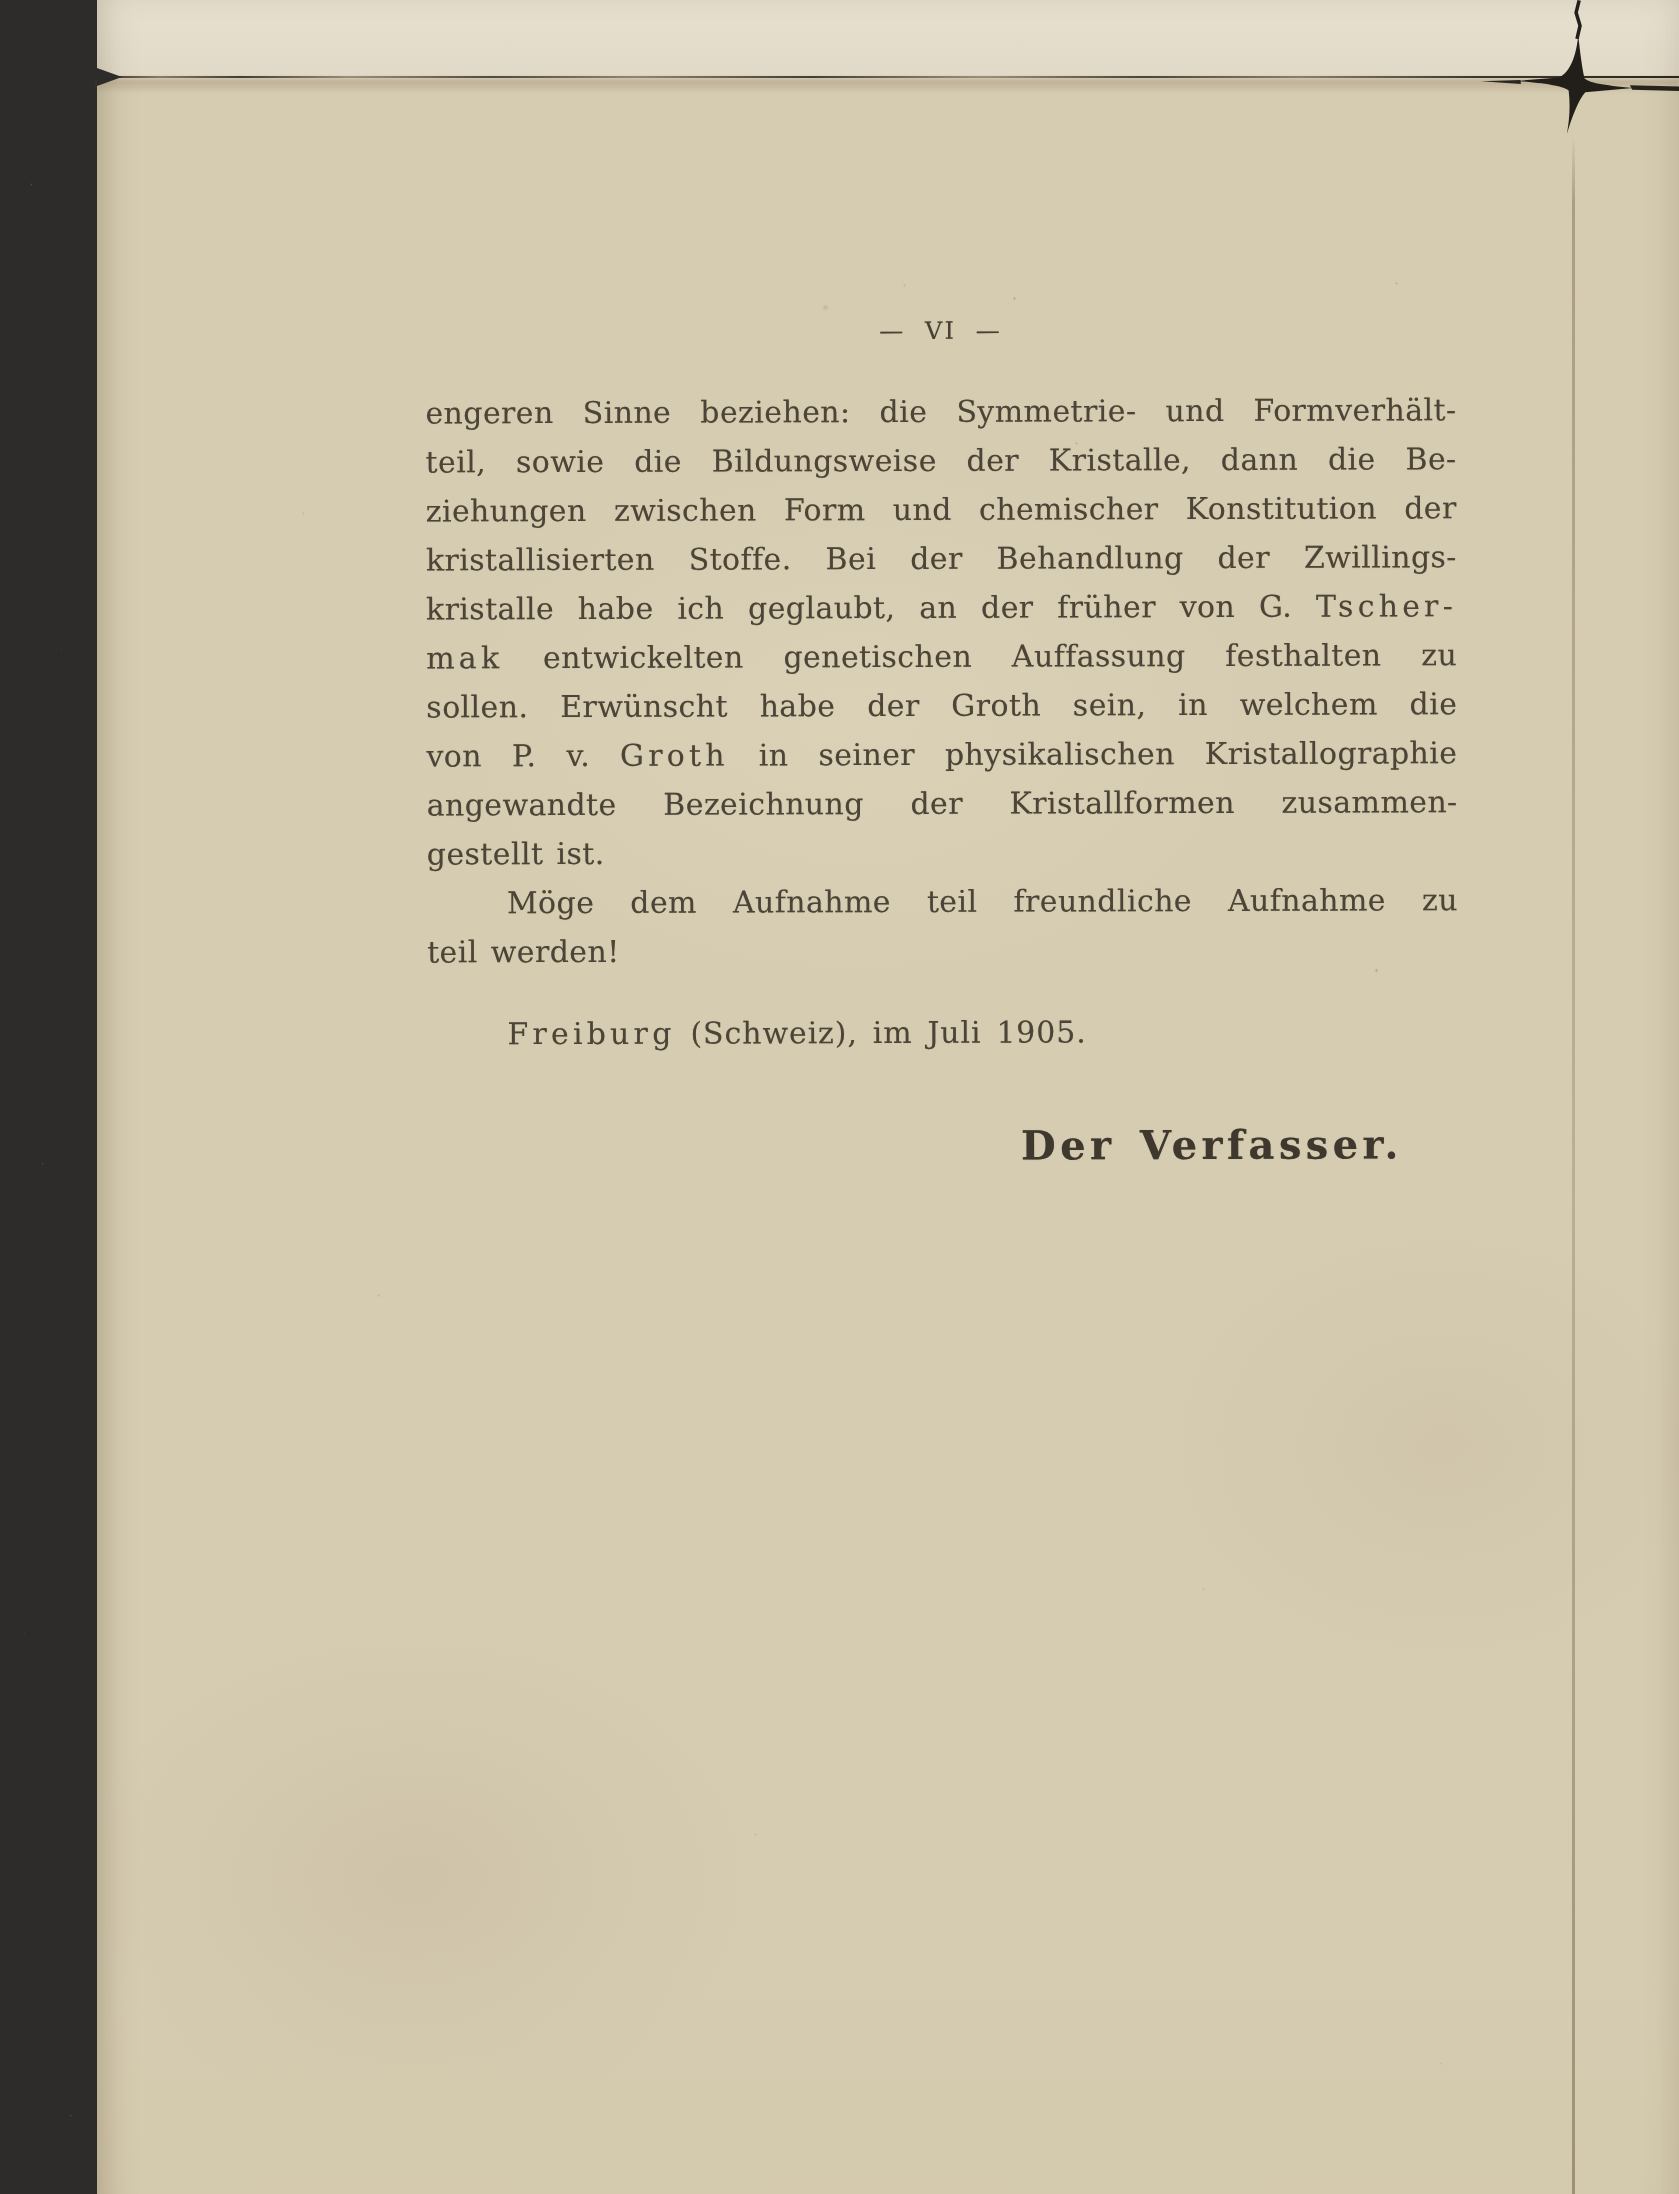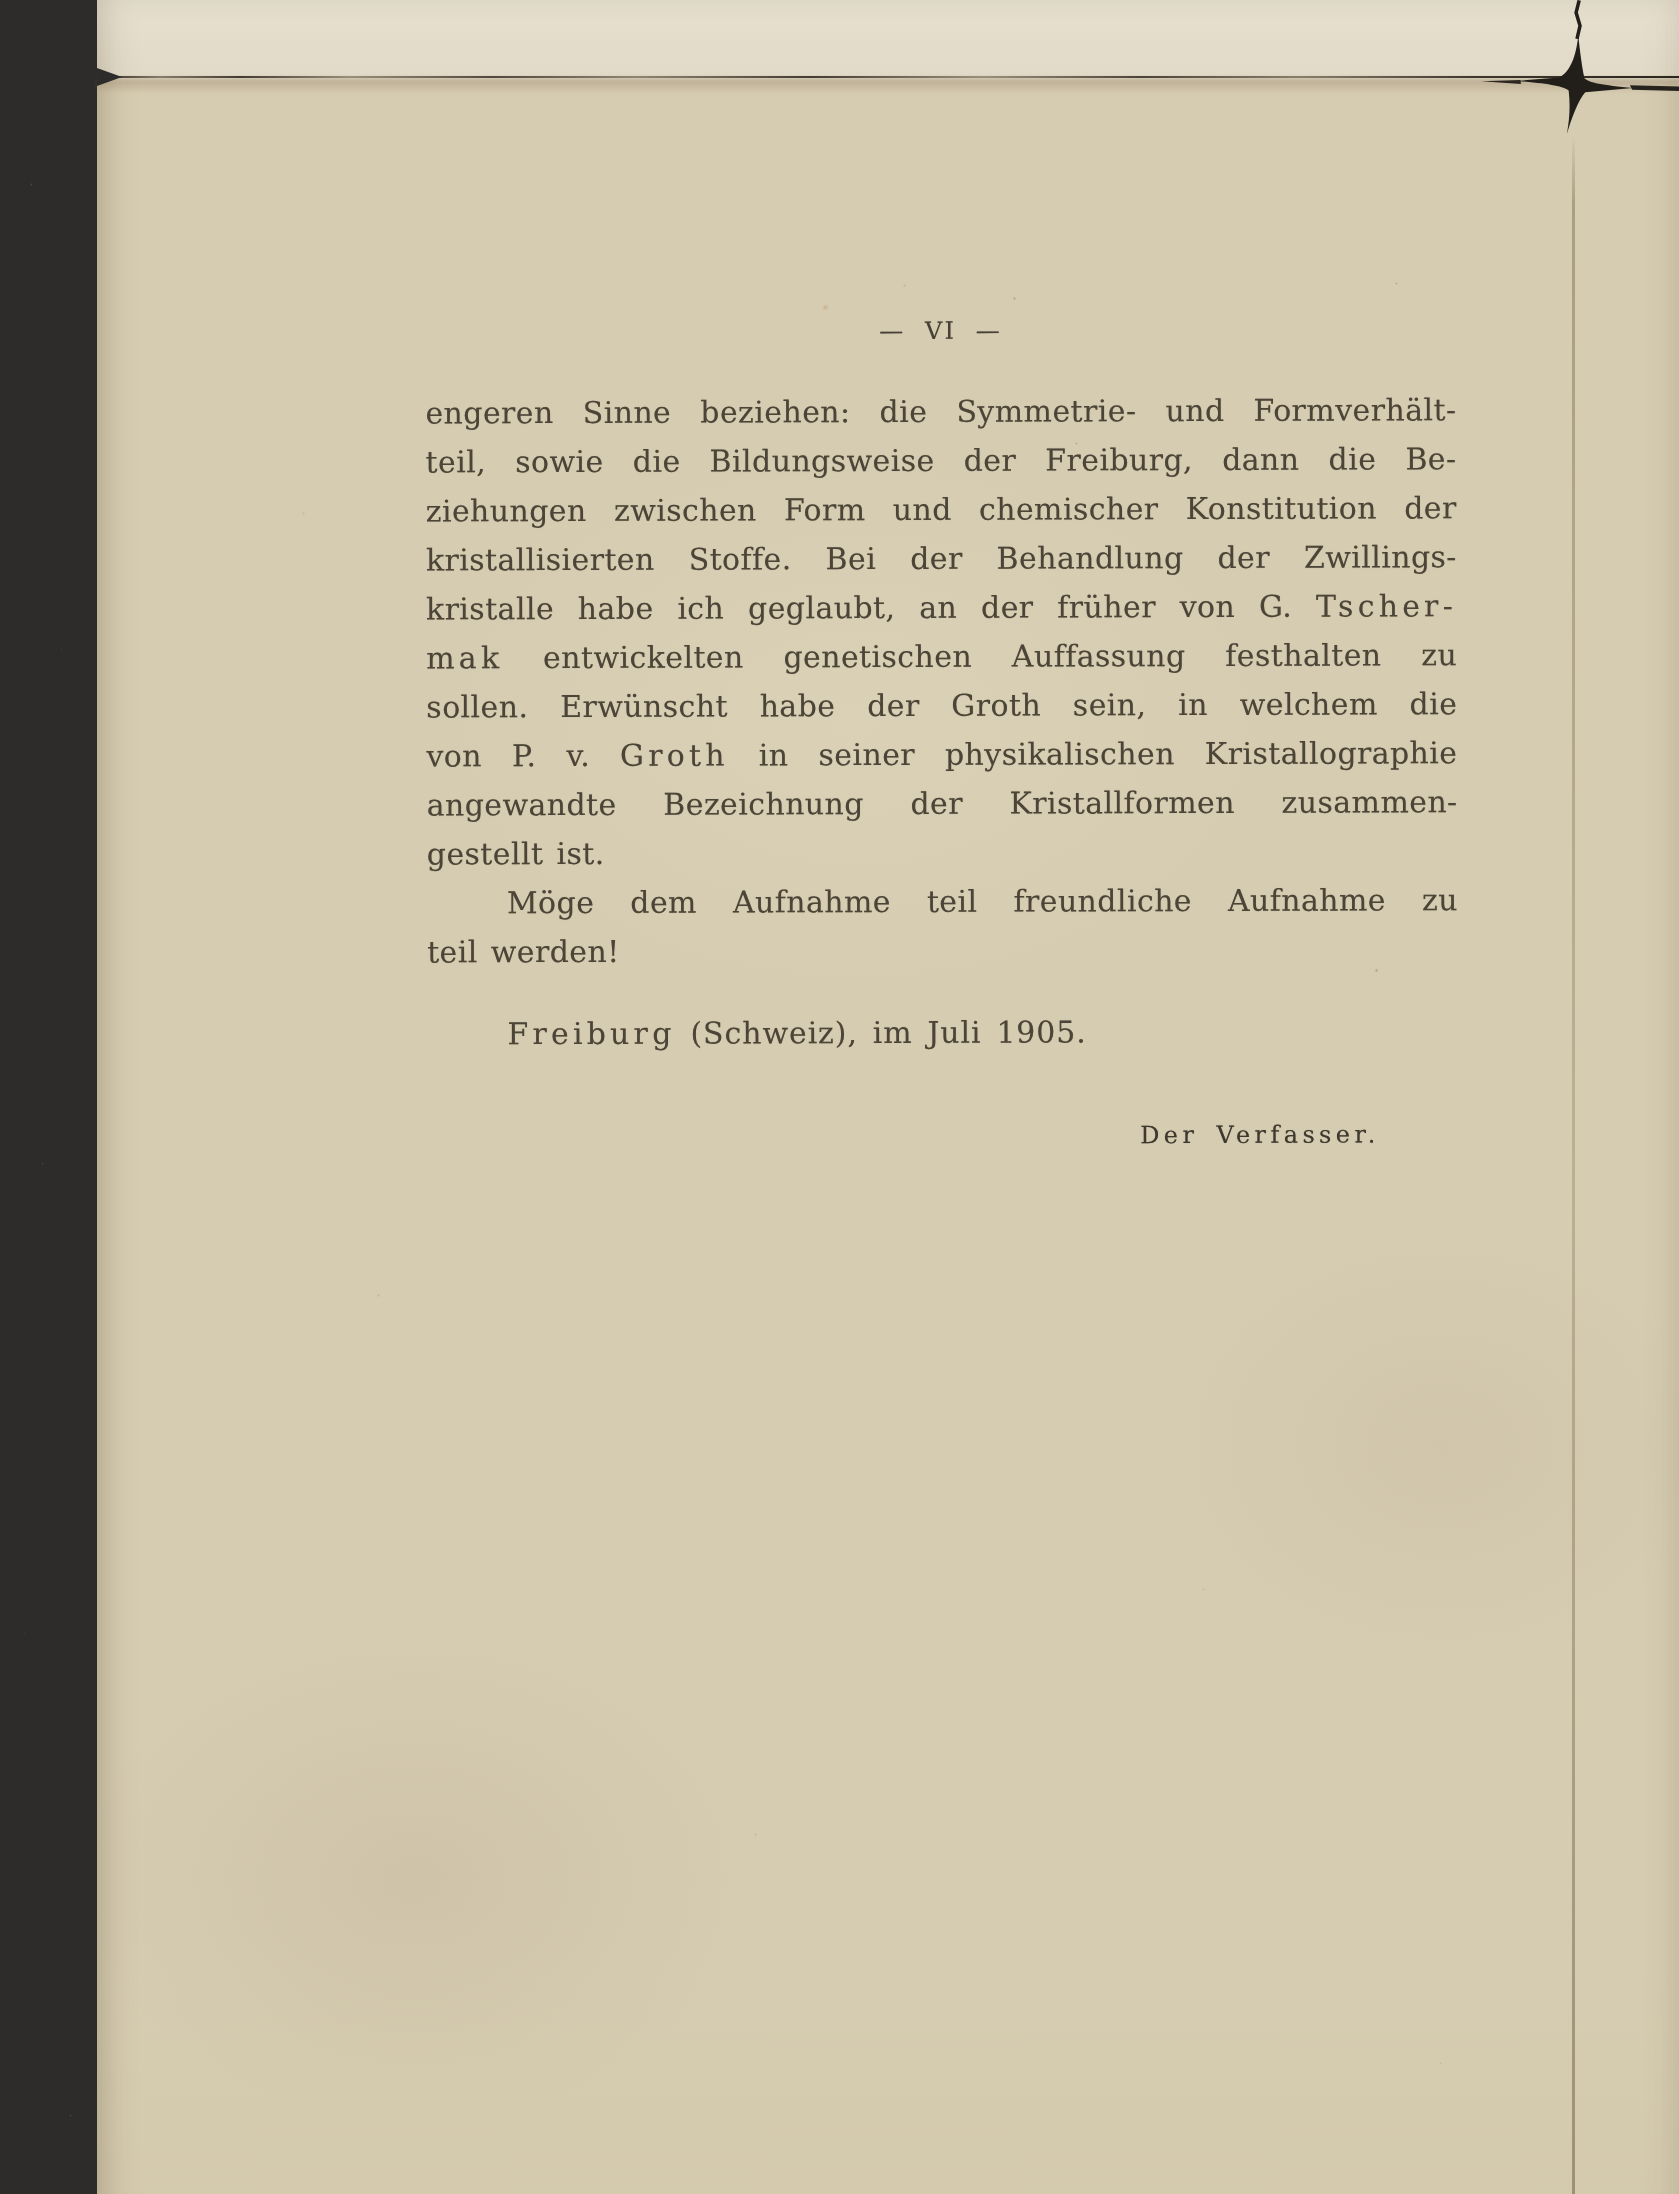--- a/index.html
+++ b/index.html
@@ -94,22 +94,22 @@
   .line{text-align:justify;text-align-last:justify;}
   .line.left{text-align-last:left;}
   .line.indent{text-indent:80px;}
   .sperr{letter-spacing:.14em;}
 
   .dateline{position:absolute;left:329px;top:1008px;width:1031px;
     font-size:30px;line-height:49px;letter-spacing:0.9px;word-spacing:4.4px;
     text-indent:80px;color:rgba(70,63,50,.93);
     text-shadow:0 0 0.7px rgba(70,63,50,.42);}
 
-  .signature{position:absolute;right:302px;top:1122px;
-    font-size:24px;font-weight:normal;letter-spacing:4.4px;word-spacing:6.1px;
+  .signature{position:absolute;right:279px;top:1122px;
+    font-size:40px;font-weight:bold;letter-spacing:4.4px;word-spacing:6.1px;
     color:var(--sig);text-shadow:0 0 0.7px rgba(55,48,38,.5);}
 </style>
 </head>
 <body style="background: rgb(46, 44, 42);">
 
 <div class="stage">
   <div class="dust-dark"></div>
 
   <div class="page">
     <div class="fold-light"></div>
@@ -133,21 +133,21 @@
       <path fill="#2b271f" d="M145,182 L55,185 L146,191 Z"></path>
     </svg>
 
     <div class="crease-v"></div>
     <div class="specks"></div>
 
     <div class="textwrap">
       <div class="pagenum">— VI —</div>
       <div class="body" id="body-block">
           <div class="line"><span>engeren</span> <span>Sinne</span> <span>beziehen:</span> <span>die</span> <span>Symmetrie-</span> <span>und</span> <span>Formverhält-</span></div>
-          <div class="line"><span>teil,</span> <span>sowie</span> <span>die</span> <span>Bildungsweise</span> <span>der</span> <span>Freiburg,</span> <span>dann</span> <span>die</span> <span>Be-</span></div>
+          <div class="line"><span>teil,</span> <span>sowie</span> <span>die</span> <span>Bildungsweise</span> <span>der</span> <span>Kristalle,</span> <span>dann</span> <span>die</span> <span>Be-</span></div>
           <div class="line"><span>ziehungen</span> <span>zwischen</span> <span>Form</span> <span>und</span> <span>chemischer</span> <span>Konstitution</span> <span>der</span></div>
           <div class="line"><span>kristallisierten</span> <span>Stoffe.</span> <span>Bei</span> <span>der</span> <span>Behandlung</span> <span>der</span> <span>Zwillings-</span></div>
           <div class="line"><span>kristalle</span> <span>habe</span> <span>ich</span> <span>geglaubt,</span> <span>an</span> <span>der</span> <span>früher</span> <span>von</span> <span>G.</span> <span class="sperr">Tscher-</span></div>
           <div class="line"><span class="sperr">mak</span> <span>entwickelten</span> <span>genetischen</span> <span>Auffassung</span> <span>festhalten</span> <span>zu</span></div>
           <div class="line"><span>sollen.</span> <span>Erwünscht</span> <span>habe</span> <span>der</span> <span>Groth</span> <span>sein,</span> <span>in</span> <span>welchem</span> <span>die</span></div>
           <div class="line"><span>von</span> <span>P.</span> <span>v.</span> <span class="sperr">Groth</span> <span>in</span> <span>seiner</span> <span>physikalischen</span> <span>Kristallographie</span></div>
           <div class="line"><span>angewandte</span> <span>Bezeichnung</span> <span>der</span> <span>Kristallformen</span> <span>zusammen-</span></div>
           <div class="line left"><span>gestellt</span> <span>ist.</span></div>
           <div class="line indent"><span>Möge</span> <span>dem</span> <span>Aufnahme</span> <span>teil</span> <span>freundliche</span> <span>Aufnahme</span> <span>zu</span></div>
           <div class="line left"><span>teil</span> <span>werden!</span></div>

